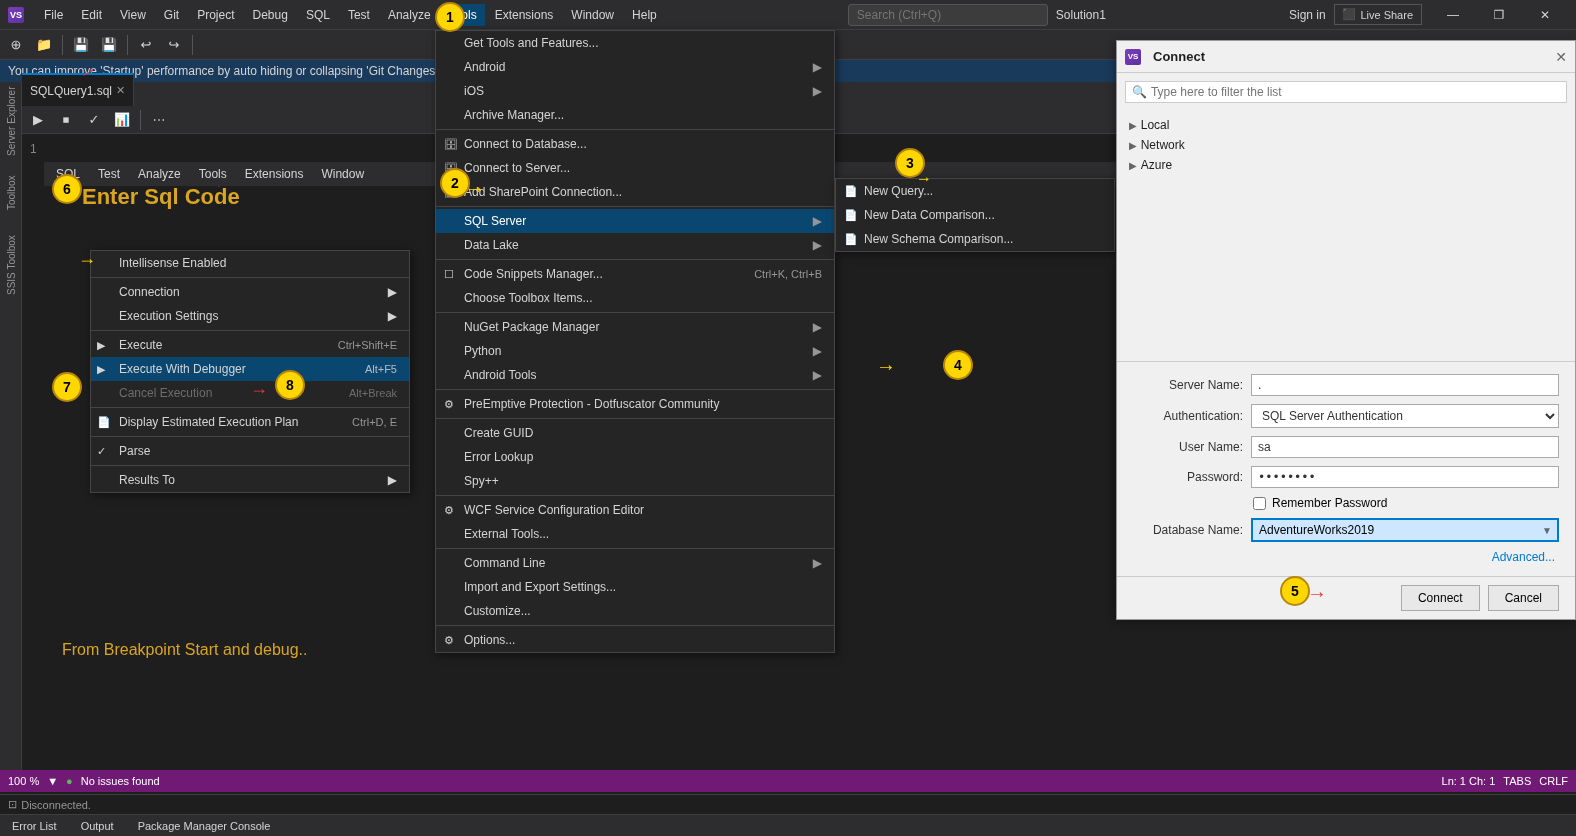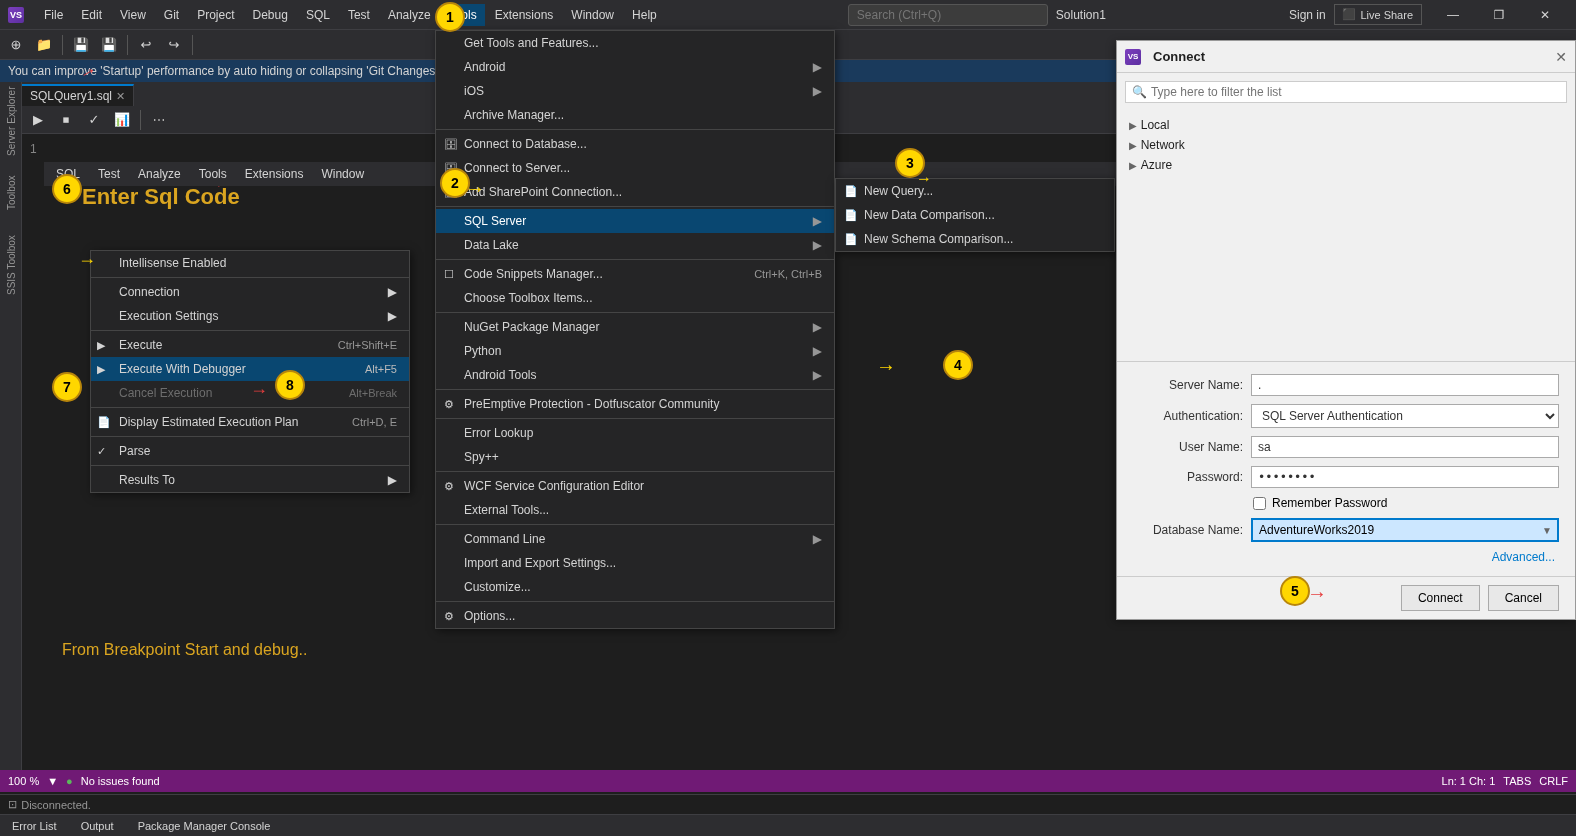--- a/index.html
+++ b/index.html
@@ -149,21 +149,21 @@
     }
 
     
     .tab-bar {
       height: 24px;
       background: #2d2d30;
       display: flex;
       align-items: flex-end;
     }
     .tab {
-      height: 22px;
+      height: 33px;
       padding: 8px 8px;
       display: flex;
       align-items: center;
       gap: 4px;
       background: #1e1e1e;
       border-top: 1px solid #3e3e42;
       border-right: 1px solid #3e3e42;
       font-size: 12px;
       cursor: pointer;
       white-space: nowrap;
@@ -706,20 +706,23 @@
     <div class="dropdown-item">
       <span>Android Tools</span>
       <span class="arrow">▶</span>
     </div>
     <div class="dropdown-sep"></div>
     <div class="dropdown-item">
       <span class="dropdown-icon-left">⚙</span>
       <span>PreEmptive Protection - Dotfuscator Community</span>
     </div>
     <div class="dropdown-sep"></div>
+    <div class="dropdown-item">
+      <span>Create GUID</span>
+    </div>
     <div class="dropdown-item">
       <span>Error Lookup</span>
     </div>
     <div class="dropdown-item">
       <span>Spy++</span>
     </div>
     <div class="dropdown-sep"></div>
     <div class="dropdown-item">
       <span class="dropdown-icon-left">⚙</span>
       <span>WCF Service Configuration Editor</span>

